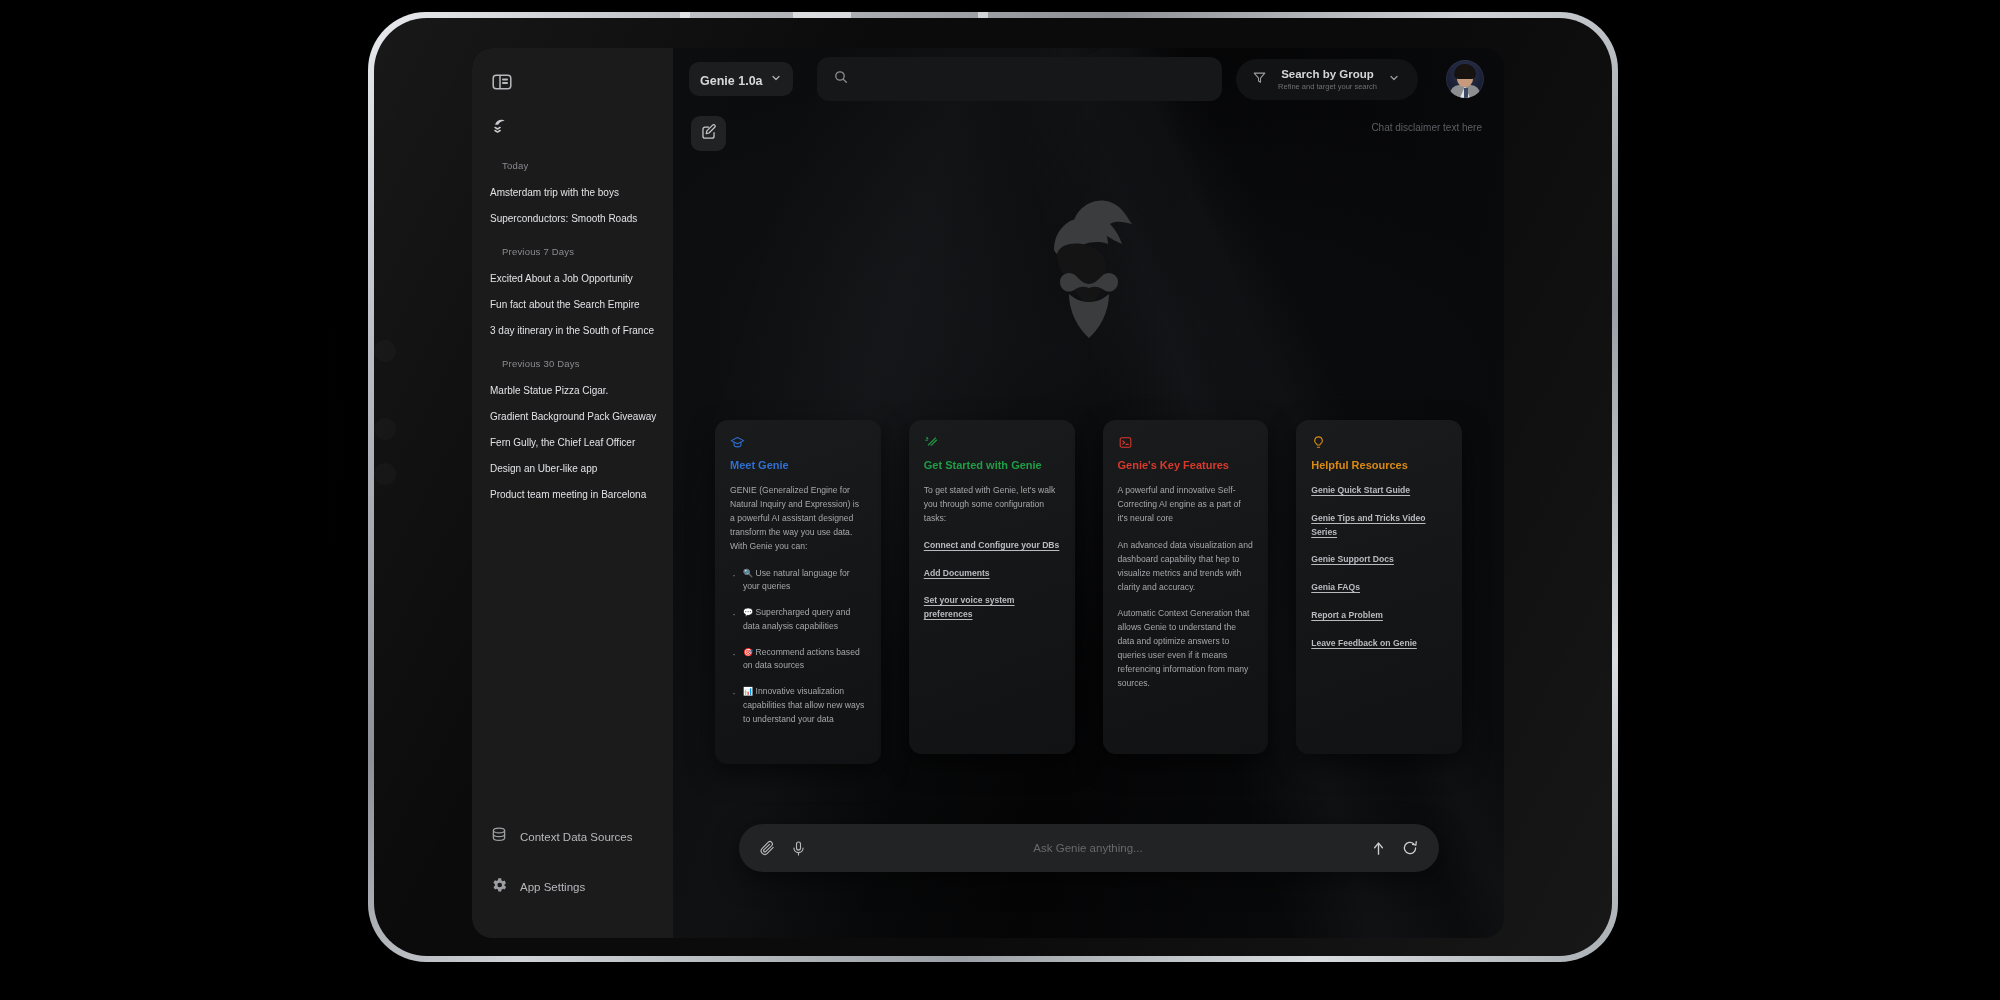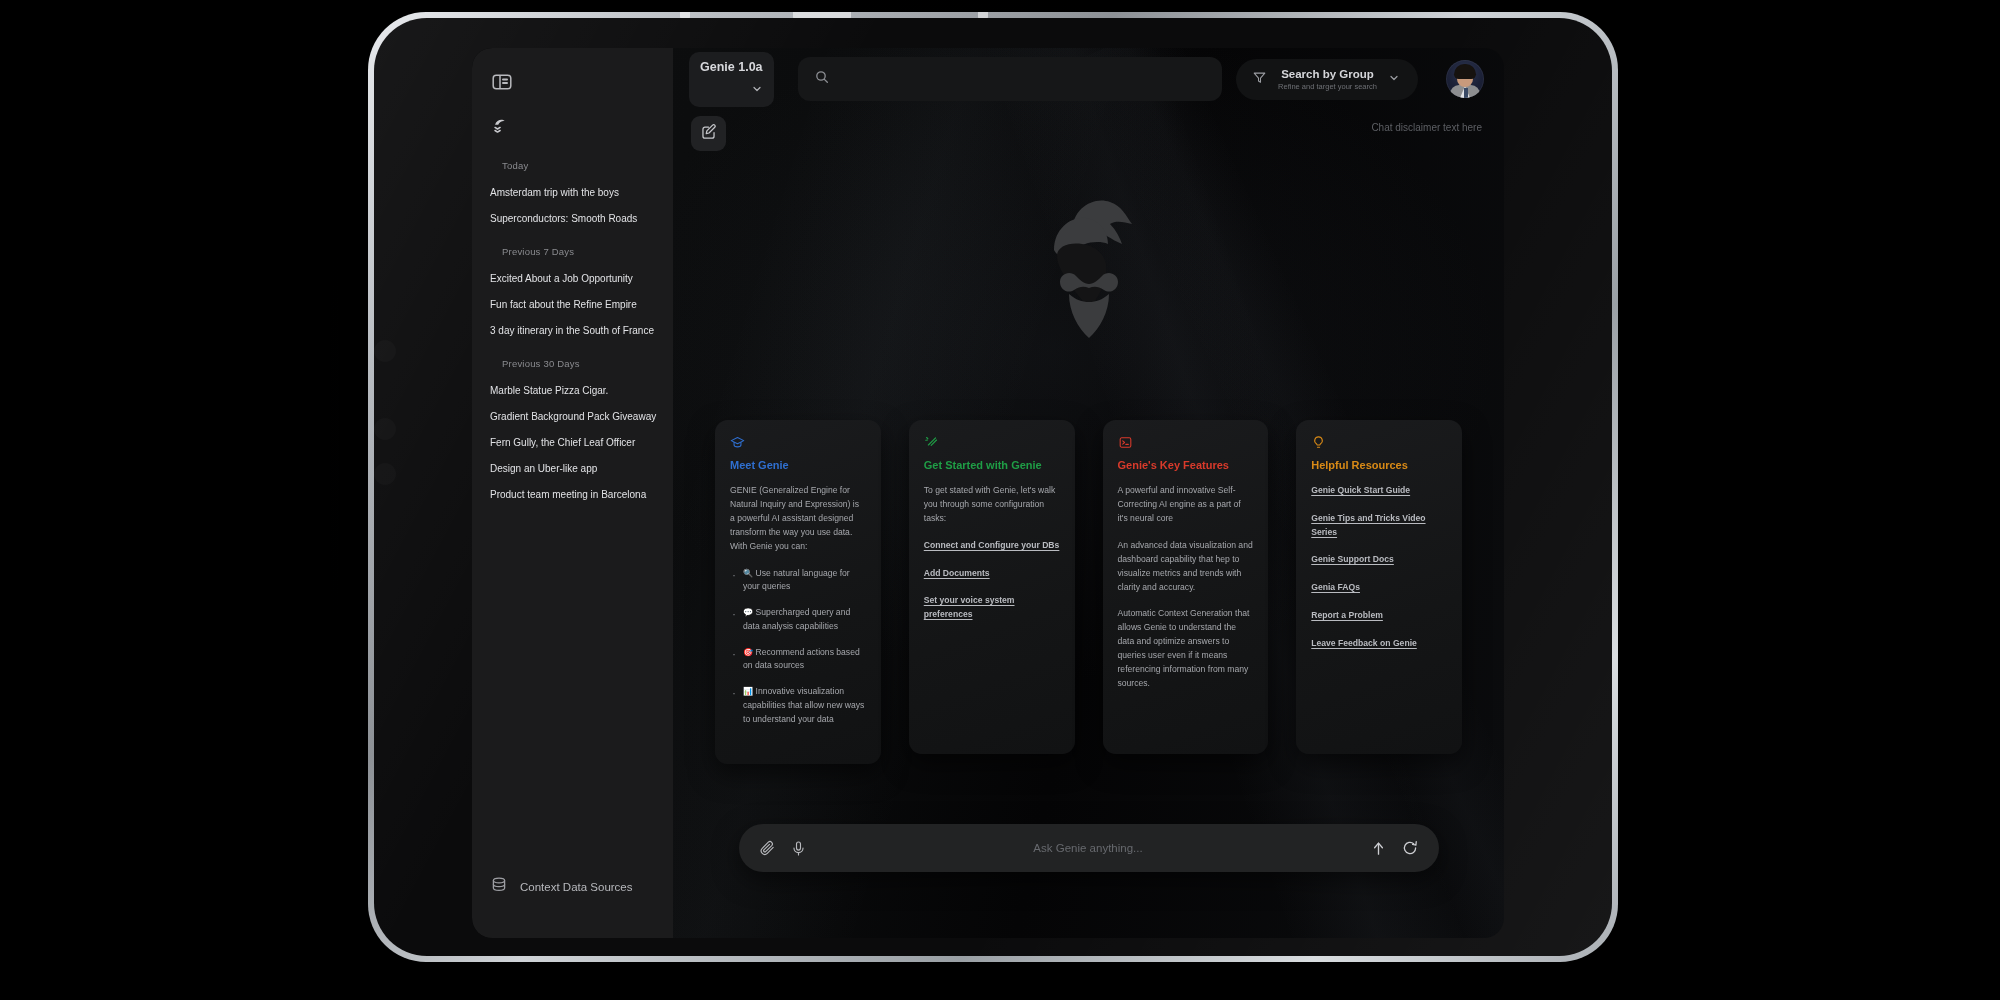--- a/index.html
+++ b/index.html
@@ -83,21 +83,21 @@
   .sb-foot-row { display:flex; align-items:center; gap:12px; padding: 14px 0; cursor:pointer; }
   .sb-foot-label { font-size: 11.5px; color: #b7b8bc; }
 
   
   #main { position: relative; flex: 1 1 auto; height: 100%; }
 
   
   #topbar { position: relative; z-index:3; height: 62px; display: flex; align-items: center; padding: 0 20px 0 16px; gap: 14px; }
   .model-pill {
     display:flex; align-items:flex-end; gap:7px;
-    background: #1c1d1f; border-radius: 10px; padding: 8px 11px; cursor: pointer; flex-direction: column;
+    background: #1c1d1f; border-radius: 10px; padding: 8px 11px; cursor: pointer;
   }
   .model-pill-label { font-size: 12.5px; font-weight: 700; color: #d7d8dc; }
 
   .search-wrap {
     flex: 1 1 auto; height: 44px; background: #161718; border-radius: 12px;
     display:flex; align-items:center; gap: 10px; padding: 0 16px; max-width: 450px; margin-left: 10px; cursor: text;
   }
   .search-input {
     background: transparent; border: 0; outline: none; color: #d9dade;
     font-size: 12.5px; font-family: inherit; width: 100%;
@@ -229,21 +229,21 @@
 
           <div class="sb-scroll" id="sb-scroll">
               <div class="sb-group">
                 <div class="sb-group-label">Today</div>
                 <div class="sb-item">Amsterdam trip with the boys</div>
                 <div class="sb-item">Superconductors: Smooth Roads</div>
               </div>
               <div class="sb-group">
                 <div class="sb-group-label">Previous 7 Days</div>
                 <div class="sb-item">Excited About a Job Opportunity</div>
-                <div class="sb-item">Fun fact about the Refine Empire</div>
+                <div class="sb-item">Fun fact about the Search Empire</div>
                 <div class="sb-item">3 day itinerary in the South of France</div>
               </div>
               <div class="sb-group">
                 <div class="sb-group-label">Previous 30 Days</div>
                 <div class="sb-item">Marble Statue Pizza Cigar.</div>
                 <div class="sb-item">Gradient Background Pack Giveaway</div>
                 <div class="sb-item">Fern Gully, the Chief Leaf Officer</div>
                 <div class="sb-item">Design an Uber-like app</div>
                 <div class="sb-item">Product team meeting in Barcelona</div>
               </div>
@@ -252,20 +252,28 @@
           <div class="sb-footer">
             <div class="sb-foot-row">
               <span>
                 <svg width="18" height="18" viewBox="0 0 24 24" fill="none" stroke="#9d9ea3" stroke-width="1.7">
                   <ellipse cx="12" cy="6" rx="7.5" ry="3.2"></ellipse>
                   <path d="M4.5 6v5c0 1.77 3.36 3.2 7.5 3.2s7.5-1.43 7.5-3.2V6"></path>
                   <path d="M4.5 11v5c0 1.77 3.36 3.2 7.5 3.2s7.5-1.43 7.5-3.2v-5"></path>
                 </svg>
               </span>
               <span class="sb-foot-label">Context Data Sources</span>
+            </div>
+            <div class="sb-foot-row">
+              <span>
+                <svg width="18" height="18" viewBox="0 0 24 24" fill="#9d9ea3">
+                  <path d="M19.4 13a7.6 7.6 0 0 0 0-2l2-1.5-2-3.4-2.3.9a7.7 7.7 0 0 0-1.8-1L14.9 3h-3.9l-.4 2.5c-.64.25-1.24.58-1.8 1l-2.3-.9-2 3.4L6.6 11a7.6 7.6 0 0 0 0 2l-2 1.5 2 3.4 2.3-.9c.56.42 1.16.75 1.8 1l.4 2.5h3.9l.4-2.5c.64-.25 1.24-.58 1.8-1l2.3.9 2-3.4zM12.95 15.1a3.1 3.1 0 1 1 0-6.2 3.1 3.1 0 0 1 0 6.2z"></path>
+                </svg>
+              </span>
+              <span class="sb-foot-label">App Settings</span>
             </div>
           </div>
         </aside>
 
         <section id="main">
 
           <div id="topbar">
             <div class="model-pill">
               <span class="model-pill-label">Genie 1.0a</span>
               <span>

